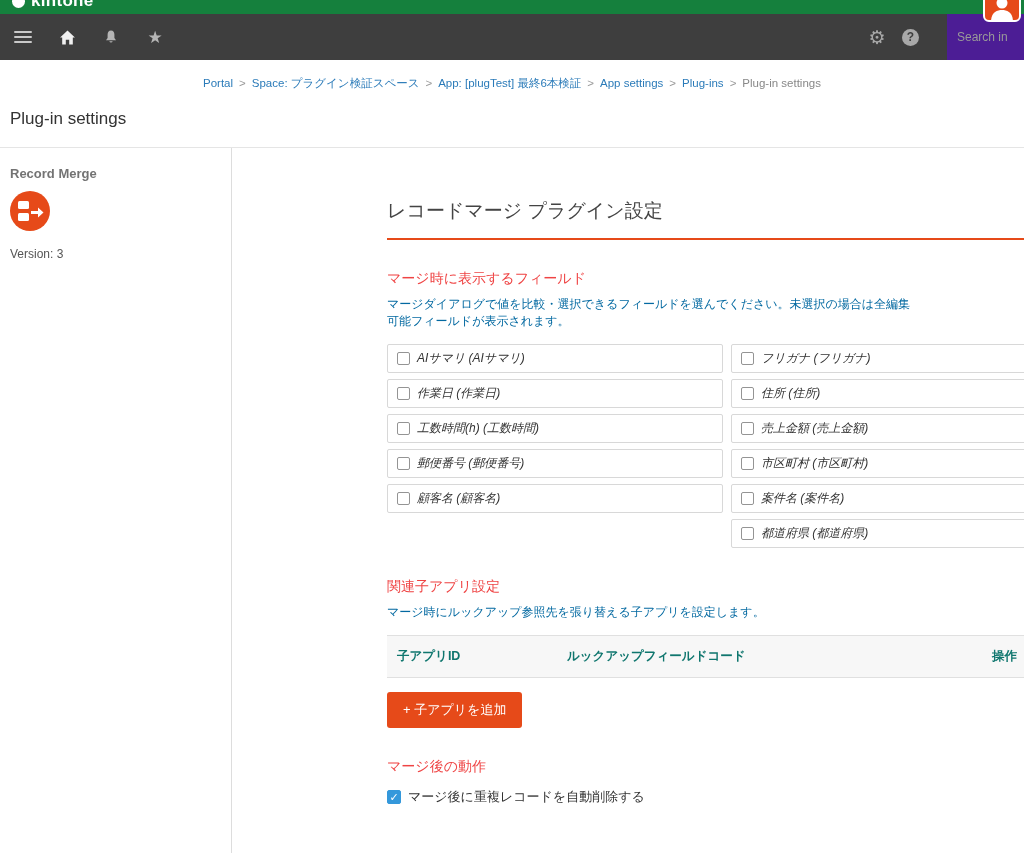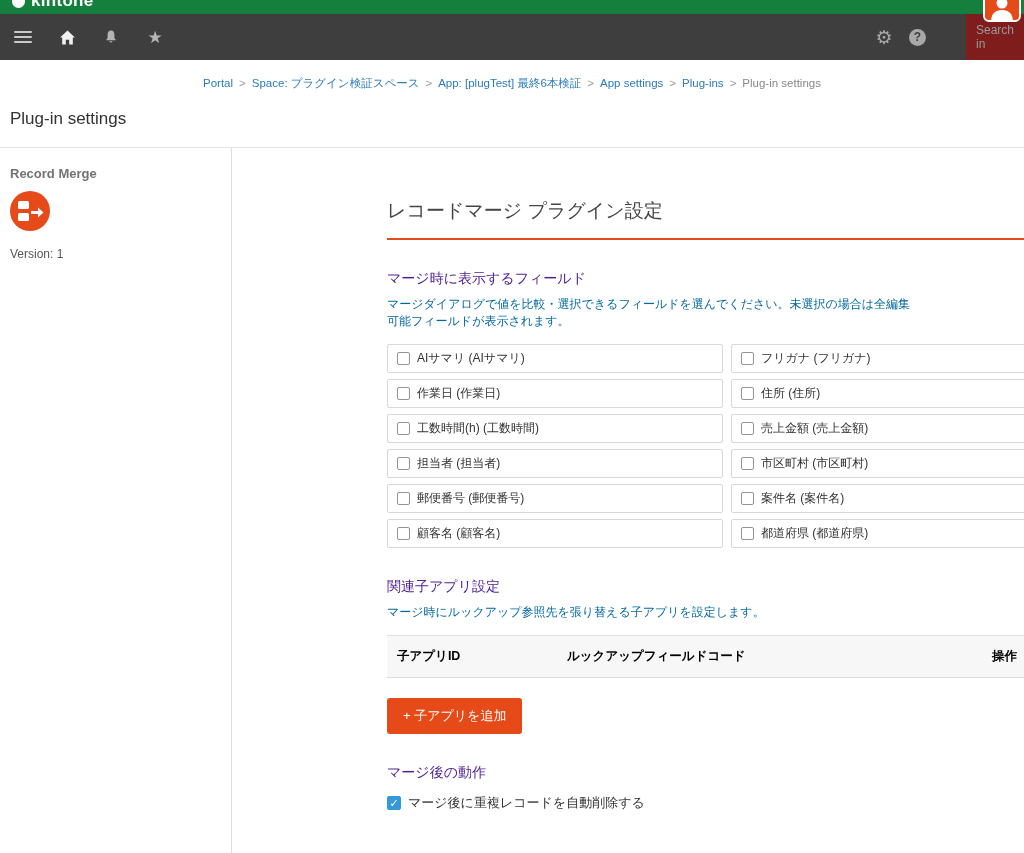--- a/index.html
+++ b/index.html
@@ -42,21 +42,21 @@
   .glyph-star { color: #b5b5b5; font-size: 17px; line-height: 1; }
   .nav-spacer { flex: 1; }
   .nav-right { display: flex; align-items: center; gap: 16px; }
   .glyph-gear { color: #a8a8a8; font-size: 19px; line-height: 1; }
   .help-circle {
     width: 17px; height: 17px; border-radius: 50%; background: #a8a8a8;
     color: #3e3e3e; font-size: 12px; font-weight: bold;
     display: flex; align-items: center; justify-content: center;
   }
   .search-box {
-    width: 58px; height: 46px; background: #7f1d1d; margin-left: 24px;
+    width: 77px; height: 46px; background: #4c1d95; margin-left: 12px;
     display: flex; align-items: center; padding-left: 10px;
     font-size: 12px; color: #999;
   }
 
   
   .page-header { border-bottom: 1px solid #e5e5e5; }
   .breadcrumb { padding: 16px 10px 10px 10px; font-size: 11.5px; color: #999; text-align: center; }
   .bc-link { color: #2b7bb9; cursor: pointer; }
   .bc-sep { margin: 0 6px; color: #999; }
   .bc-current { color: #888; }
@@ -68,47 +68,47 @@
   .plugin-name { font-size: 13px; font-weight: bold; color: #737373; }
   .plugin-icon { margin-top: 10px; width: 40px; height: 40px; }
   .plugin-version { margin-top: 12px; font-size: 12px; color: #555; }
 
   .main { flex: none; width: 690px; padding: 50px 0 0 155px; }
   .plugin-title {
     font-size: 19px; font-weight: 400; color: #444; margin: 0;
     padding-bottom: 14px; border-bottom: 2px solid #e64a19; width: 690px;
   }
   .section { margin-top: 30px; }
-  .section-heading { font-size: 14px; font-weight: 400; color: #4c1d95; margin: 0; }
+  .section-heading { font-size: 14px; font-weight: 400; color: #ef4444; margin: 0; }
   .section-desc { font-size: 12px; color: #0369a1; margin: 8px 0 0 0; }
 
   
-  .cols { display: flex; gap: 8px; margin-top: 14px; }
+  .cols { display: flex; gap: 8px; margin-top: 14px; font-style: italic; }
   .col { display: flex; flex-direction: column; gap: 6px; width: 336px; flex: none; }
   .field-box {
     height: 29px; border: 1px solid #d8d8d8; border-radius: 2px; background: #fff;
     display: flex; align-items: center; gap: 7px; padding: 0 9px;
     font-size: 12px; color: #333; cursor: pointer;
   }
   .cb {
     width: 13px; height: 13px; flex: none;
     border: 1px solid #949494; border-radius: 2px; background: #fff;
   }
 
   
   .child-table { width: 690px; border-collapse: collapse; margin-top: 14px; }
   .child-table th {
-    text-align: left; font-size: 12.5px; font-weight: bold; color: #000000;
+    text-align: left; font-size: 12.5px; font-weight: bold; color: #0f766e;
     background: #f7f7f7; border-top: 1px solid #e0e0e0; border-bottom: 1px solid #e0e0e0;
     padding: 12px 10px;
   }
   .th-col1 { width: 170px; }
   .th-col2 { width: 425px; }
   .btn { border: none; border-radius: 3px; color: #fff; font-size: 13px; cursor: pointer; font-family: inherit; }
-  .btn-add { margin-top: 20px; background: #e64a19; padding: 9px 16px; }
+  .btn-add { margin-top: 14px; background: #e64a19; padding: 9px 16px; }
 
   
   .check-row { display: flex; align-items: center; gap: 7px; margin-top: 12px; font-size: 13px; color: #333; cursor: pointer; }
   .cb-checked {
     width: 14px; height: 14px; flex: none; border-radius: 2px;
     background: #3498db; border: 1px solid #3498db;
     color: #fff; font-size: 11px; line-height: 13px; text-align: center;
   }
 </style>
 </head>
@@ -173,21 +173,21 @@
 <div class="content">
 
   <aside class="sidebar">
     <div class="plugin-name">Record Merge</div>
     <svg class="plugin-icon" viewBox="0 0 40 40">
       <circle cx="20" cy="20" r="20" fill="#e64a19"></circle>
       <rect x="8" y="10" width="11" height="8" rx="1.5" fill="#ffffff"></rect>
       <rect x="8" y="22" width="11" height="8" rx="1.5" fill="#ffffff"></rect>
       <path d="M21 20 H28 V16.5 L33.5 21.5 L28 26.5 V23 H21 Z" fill="#ffffff"></path>
     </svg>
-    <div class="plugin-version">Version: 1</div>
+    <div class="plugin-version">Version: 3</div>
   </aside>
 
   <main class="main">
     <h2 class="plugin-title">レコードマージ プラグイン設定</h2>
 
     <section class="section">
       <h3 class="section-heading">マージ時に表示するフィールド</h3>
       <p class="section-desc">マージダイアログで値を比較・選択できるフィールドを選んでください。未選択の場合は全編集可能フィールドが表示されます。</p>
       <div class="cols">
         <div class="col">
@@ -195,24 +195,20 @@
             <span class="cb"></span>
             <span>AIサマリ (AIサマリ)</span>
           </label>
           <label class="field-box">
             <span class="cb"></span>
             <span>作業日 (作業日)</span>
           </label>
           <label class="field-box">
             <span class="cb"></span>
             <span>工数時間(h) (工数時間)</span>
-          </label>
-          <label class="field-box">
-            <span class="cb"></span>
-            <span>担当者 (担当者)</span>
           </label>
           <label class="field-box">
             <span class="cb"></span>
             <span>郵便番号 (郵便番号)</span>
           </label>
           <label class="field-box">
             <span class="cb"></span>
             <span>顧客名 (顧客名)</span>
           </label>
         </div>

